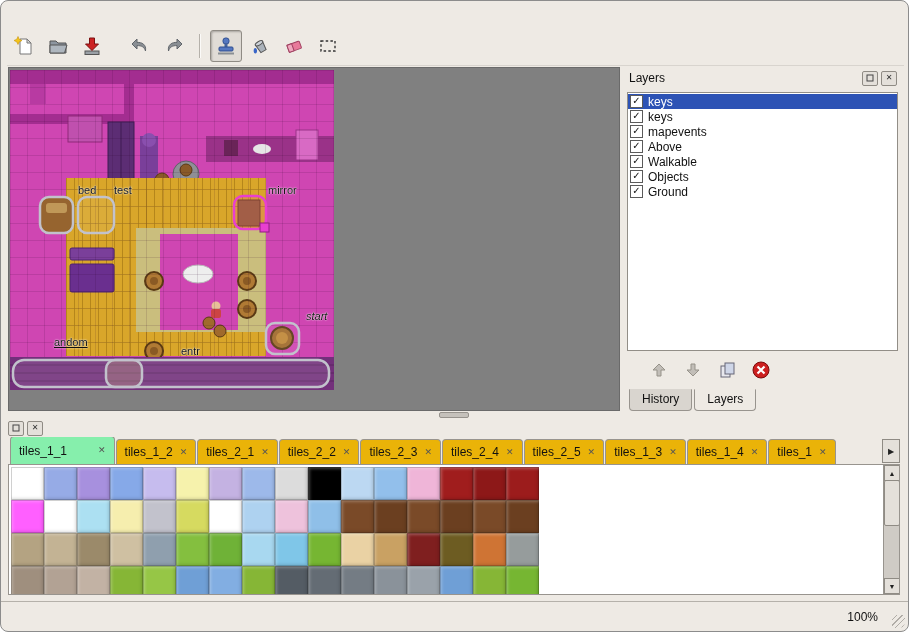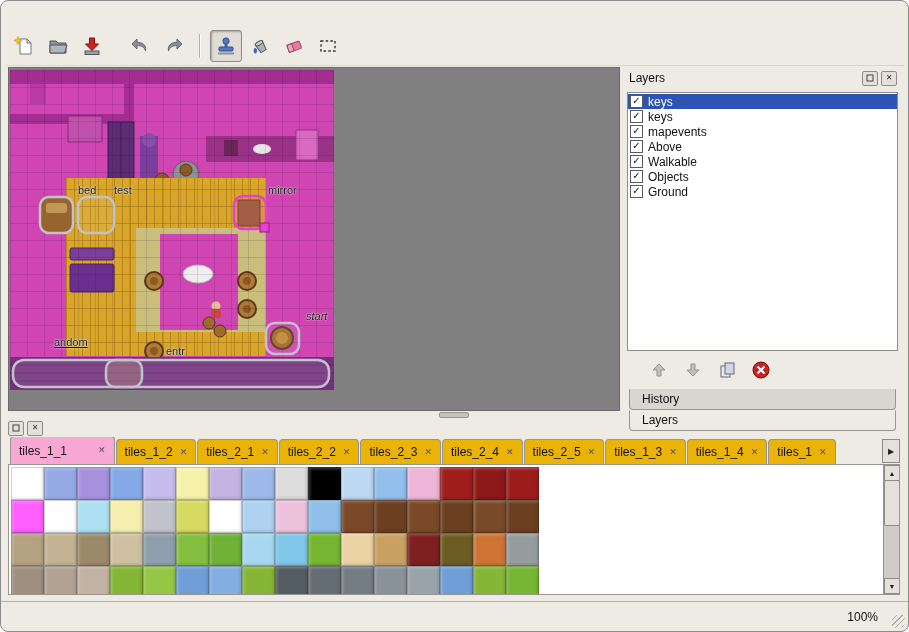--- a/index.html
+++ b/index.html
@@ -36,35 +36,35 @@
   .slider{position:relative;flex:1;height:14px;}
   .slider-track{position:absolute;left:0;right:2px;top:5px;height:5px;background:#2d4fb0;border-radius:2px;border:1px solid #1d336f;}
   .slider-handle{position:absolute;right:0;top:1px;width:26px;height:12px;background:linear-gradient(#eceae5,#c9c5bf);border:1px solid #86827b;border-radius:2px;}
   .slider-handle::after{content:"";position:absolute;left:5px;right:5px;top:2px;bottom:2px;background:repeating-linear-gradient(90deg,#a8a49e 0 1px,transparent 1px 4px);}
   .layer-list{flex:1;margin-top:5px;background:#ffffff;border:1px solid #928e87;overflow:hidden;padding:1px 0;}
   .layer-row{height:15px;display:flex;align-items:center;gap:5px;padding-left:2px;}
   .layer-row.selected{background:#2d53b5;color:#fff;}
   .cb{width:11px;height:11px;background:#fff;border:1px solid #5a5a5a;font-size:10px;line-height:10px;text-align:center;color:#111;flex:none;}
   .layer-btns{height:26px;margin-top:6px;display:flex;align-items:center;gap:14px;padding-left:22px;}
   .lb{display:flex;align-items:center;justify-content:center;}
-  .panel-tabs{height:22px;margin-top:6px;display:flex;padding-left:2px;flex-direction:column;}
+  .panel-tabs{height:22px;margin-top:6px;display:flex;padding-left:2px;}
   .ptab{padding:2px 12px 3px 12px;border:1px solid #98948e;border-top:1px solid transparent;background:#d9d5cf;border-radius:0 0 4px 4px;margin-right:2px;height:15px;}
   .ptab.active{background:#eeeae4;}
 
   
   .hsplit{position:absolute;left:7px;top:410px;width:892px;height:8px;display:flex;align-items:center;justify-content:center;cursor:row-resize;}
   .hsplit-handle{width:28px;height:4px;background:#c5c1bb;border:1px solid #96928c;border-radius:2px;}
 
   
   .tilesets{position:absolute;left:7px;top:418px;width:892px;height:176px;}
   .ts-header{height:18px;display:flex;align-items:center;}
   .ts-title{flex:1;padding-left:2px;}
   .ts-tabbar{height:27px;display:flex;align-items:flex-end;padding-left:2px;position:relative;overflow:hidden;}
   .ts-tab{display:flex;align-items:center;gap:7px;padding:4px 8px;border:1px solid #98948e;border-bottom:none;border-radius:4px 4px 0 0;background:#eab308;margin-right:1px;height:16px;flex:none;}
-  .ts-tab.active{background:#f9a8d4;height:19px;gap:31px;}
+  .ts-tab.active{background:#86efac;height:19px;gap:31px;}
   .ts-close{font-size:9px;color:#555;line-height:1;}
   .ts-scroll{position:absolute;right:0;bottom:1px;width:16px;height:22px;background:#e4e0da;border:1px solid #8f8b84;display:flex;align-items:center;justify-content:center;font-size:8px;color:#222;}
   .ts-content{position:relative;height:129px;background:#ffffff;border:1px solid #98948e;overflow:hidden;}
   .tile-grid{position:absolute;left:2px;top:2px;}
   .tile{position:absolute;width:33px;height:33px;box-shadow:inset 0 0 0 1px rgba(0,0,0,0.18),inset 2px 2px 3px rgba(255,255,255,0.25),inset -2px -2px 3px rgba(0,0,0,0.12);}
   .vscroll{position:absolute;right:0;top:0;bottom:0;width:15px;background:#cfcbc5;border-left:1px solid #98948e;}
   .vs-btn{position:absolute;left:0;width:14px;height:14px;background:#e4e0da;border:1px solid #8f8b84;display:flex;align-items:center;justify-content:center;font-size:7px;color:#222;}
   .vs-up{top:0;}
   .vs-down{bottom:0;}
   .vs-thumb{position:absolute;left:0;top:15px;width:14px;height:44px;background:#e4e0da;border:1px solid #8f8b84;border-radius:2px;}
@@ -238,21 +238,21 @@
           <circle cx="272" cy="268" r="11" fill="#a06a2c" stroke="#5a3a14" stroke-width="2"></circle>
           <circle cx="272" cy="268" r="6" fill="#c08838"></circle>
           <rect x="256" y="253" width="33" height="31" rx="9" fill="rgba(255,255,255,0.07)" stroke="#c2c2cc" stroke-width="2.5"></rect>
           <rect x="3" y="290" width="316" height="27" rx="11" fill="rgba(220,220,230,0.12)" stroke="#c2c2cc" stroke-width="2.5"></rect>
           <rect x="96" y="290" width="36" height="27" rx="9" fill="rgba(210,190,120,0.25)" stroke="#c2c2cc" stroke-width="2.5"></rect>
         </svg>
       <div class="obj-label" style="left: 24px; top: 116px;">bed</div>
           <div class="obj-label" style="left: 60px; top: 116px;">test</div>
           <div class="obj-label" style="left: 214px; top: 116px;">mirror</div>
           <div class="obj-label" style="left: 252px; top: 242px; font-style: italic;">start</div>
-          <div class="obj-label" style="left: 112px; top: 277px;">entr</div>
+          <div class="obj-label" style="left: 94px; top: 277px; padding-left: 33px;">entr</div>
           <div class="obj-label" style="left: 0px; top: 268px; text-decoration: underline;">andom</div>
         </div>
     </div>
 
     <div class="vsplit"></div>
 
     <div class="layers-panel">
       <div class="panel-header">
         <span class="panel-title">Layers</span>
         <span class="panel-btns">

